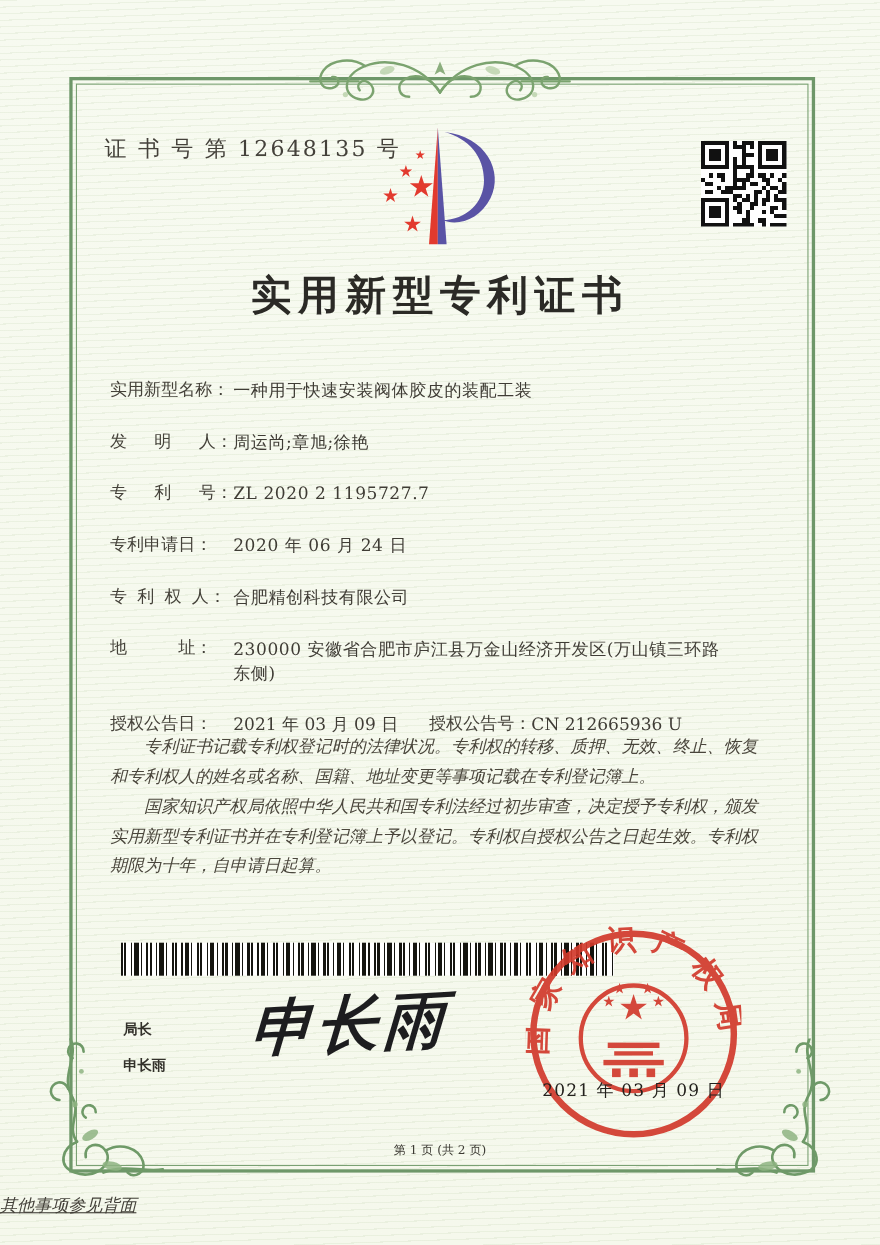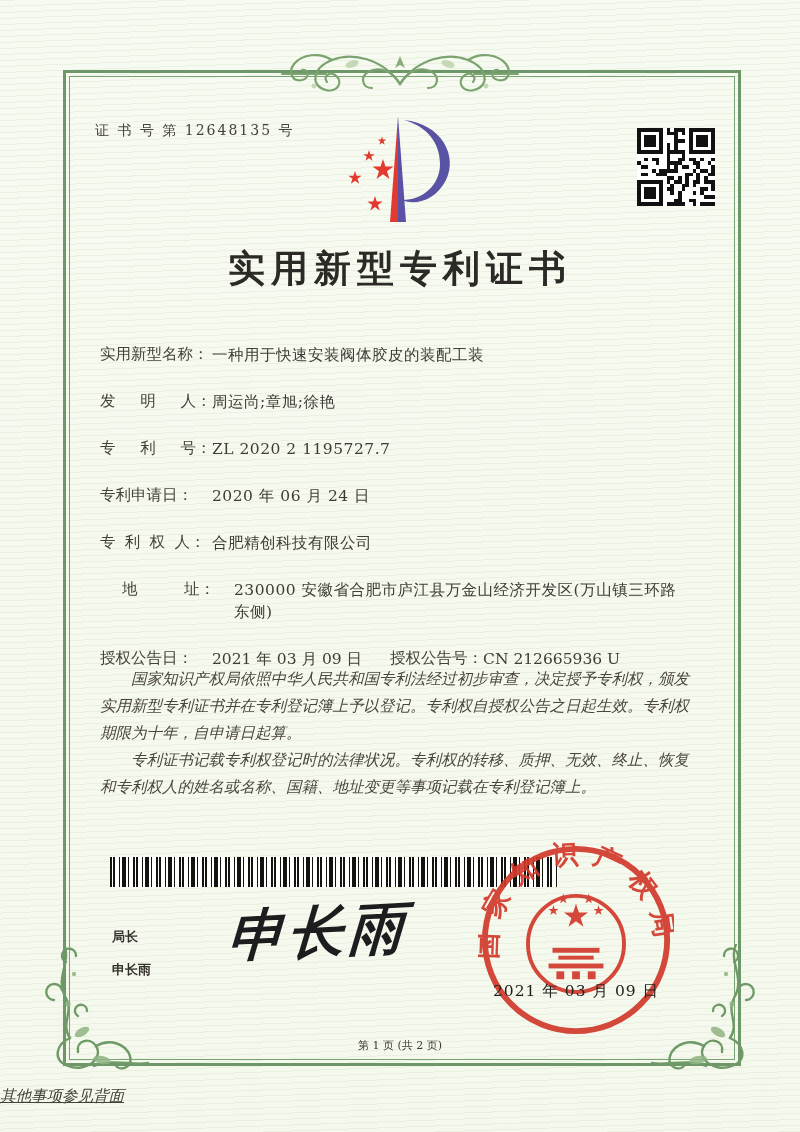--- a/index.html
+++ b/index.html
@@ -7,28 +7,28 @@
     position:relative;width:800px;height:1132px;margin:0 auto;overflow:hidden;
     background:
       repeating-linear-gradient(178deg, rgba(150,180,125,0.12) 0 1px, rgba(255,255,255,0) 1px 6px),
       linear-gradient(#f7faf0,#f5f8ec);
     font-family:"DejaVu Serif","Liberation Serif",serif;
     color:#3f3c35;
   }
   .frame{position:absolute;left:63px;top:70px;width:678px;height:996px;
     border:3px solid #6e9769;box-sizing:border-box;}
   .frame::before{content:"";position:absolute;inset:3px;border:1px solid #7aa173;}
-  .cert-no{position:absolute;left:95px;top:122px;font-size:14px;letter-spacing:2px;color:#44413a;}
+  .cert-no{position:absolute;left:95px;top:122px;font-size:20px;letter-spacing:2px;color:#44413a;}
   .title{position:absolute;left:0;top:244px;width:100%;text-align:center;
     font-size:37px;font-weight:700;letter-spacing:6px;color:#2b2a26;}
   .fields{position:absolute;left:100px;top:344px;width:604px;font-size:15.5px;}
   .row{display:flex;align-items:flex-start;line-height:22px;margin-bottom:25px;}
   .row .lbl{flex:0 0 112px;white-space:nowrap;color:#45423a;font-family:Liberation Mono, monospace;}
   .row .val{flex:1;letter-spacing:0.5px;}
-  .row.addr{justify-content:center;}
+  .row.addr{}
   .row.addr .val{max-width:448px;}
   .grant-pair{display:flex;}
   .grant-pair .second{margin-left:28px;display:flex;}
   .paras{position:absolute;left:100px;top:666px;width:604px;font-size:15.5px;
     line-height:27px;color:#4a463c;font-style:italic;}
   .paras p{margin:0;text-indent:2em;}
   .barcode{position:absolute;left:110px;top:857px;width:448px;height:30px;
     background:
       repeating-linear-gradient(90deg,#14140f 0 2px,#fff 2px 3px,#14140f 3px 5px,#fff 5px 9px,
       #14140f 9px 10px,#fff 10px 12px,#14140f 12px 16px,#fff 16px 18px,#14140f 18px 19px,#fff 19px 23px);}
@@ -293,22 +293,22 @@
       <span class="lbl">授权公告日：</span>
       <span>2021 年 03 月 09 日</span>
       <span class="second">
         <span class="lbl" style="flex-basis:auto">授权公告号：</span>
         <span>CN 212665936 U</span>
       </span>
     </div>
   </div>
 
   <div class="paras">
+    <p>专利证书记载专利权登记时的法律状况。专利权的转移、质押、无效、终止、恢复和专利权人的姓名或名称、国籍、地址变更等事项记载在专利登记簿上。</p>
     <p>国家知识产权局依照中华人民共和国专利法经过初步审查，决定授予专利权，颁发实用新型专利证书并在专利登记簿上予以登记。专利权自授权公告之日起生效。专利权期限为十年，自申请日起算。</p>
-    <p>专利证书记载专利权登记时的法律状况。专利权的转移、质押、无效、终止、恢复和专利权人的姓名或名称、国籍、地址变更等事项记载在专利登记簿上。</p>
   </div>
 
   <div class="barcode"></div>
 
   <div class="director">
     <div>局长</div>
     <div>申长雨</div>
   </div>
 
   <div class="signature">申长雨</div>

